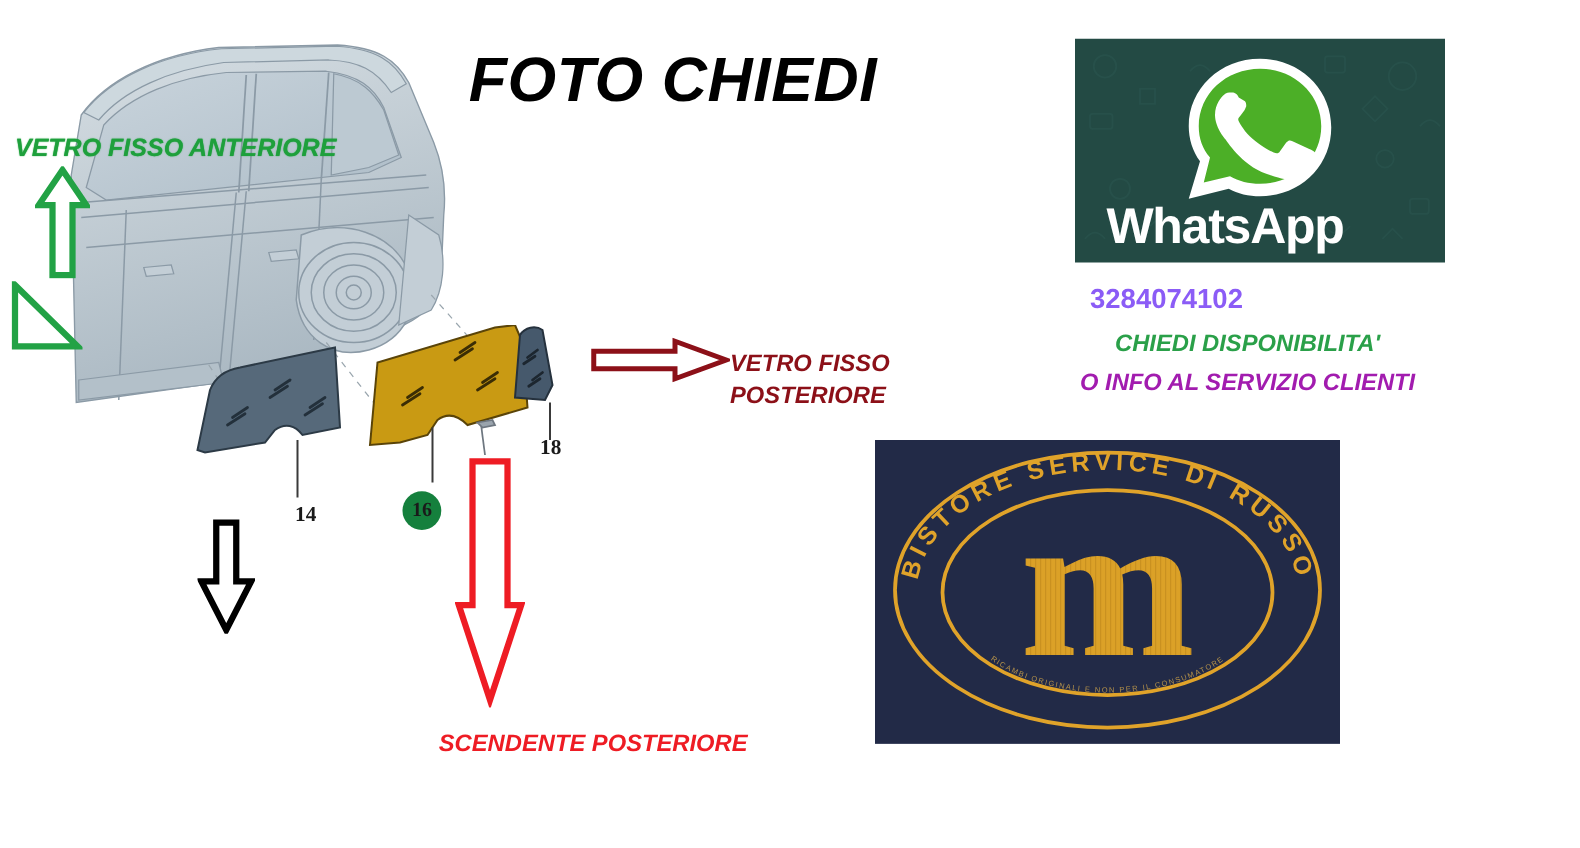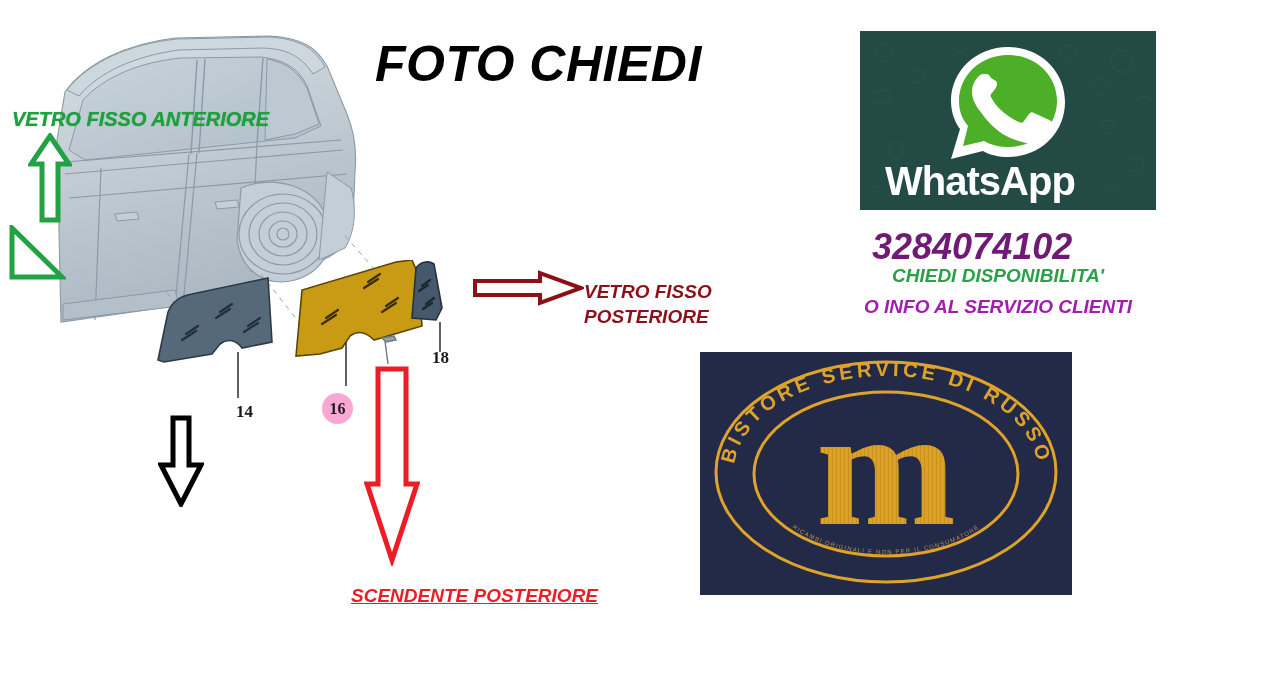--- a/index.html
+++ b/index.html
@@ -40,21 +40,21 @@
     left:78px;top:508px;
     font-size:19px;font-weight:bold;font-style:italic;
     color:#000000;white-space:nowrap;
   }
 
   
   #red-arrow-down{left:364px;top:366px;width:56px;height:200px;}
   #lbl-scend-post{
     left:351px;top:585px;
     font-size:19px;font-weight:bold;font-style:italic;
-    color:#ee1c24;white-space:nowrap;text-decoration:underline;
+    color:#ee1c24;white-space:nowrap;
   }
 
   
   #maroon-arrow-right{left:472px;top:270px;width:112px;height:36px;}
   #lbl-vetro-post{
     left:584px;top:280px;
     font-size:19px;font-weight:bold;font-style:italic;
     color:#8c1018;line-height:1.3;white-space:nowrap;
   }
 
@@ -68,21 +68,21 @@
   }
   #wa-logo{position:absolute;left:86px;top:10px;width:124px;height:124px;}
   #wa-word{
     position:absolute;left:0;top:128px;width:240px;text-align:center;
     color:#ffffff;font-size:40px;font-weight:bold;letter-spacing:-1px;
   }
 
   
   #phone-number{
     left:872px;top:226px;
-    font-size:36px;font-weight:bold;font-style:italic;color:#701a75;
+    font-size:22px;font-weight:bold;color:#8b5cf6;
     white-space:nowrap;
   }
   #contact-l1{
     left:892px;top:265px;
     font-size:19px;font-weight:bold;font-style:italic;color:#2aa049;
     white-space:nowrap;
   }
   #contact-l2{
     left:864px;top:296px;
     font-size:19px;font-weight:bold;font-style:italic;color:#a21caf;
@@ -99,21 +99,21 @@
   
   .partnum{
     font-size:17px;font-weight:bold;color:#1a1a1a;
     font-family:"Liberation Serif", serif;
   }
   #pn-14{left:236px;top:402px;}
   #pn-18{left:432px;top:348px;}
   #pn-17{left:379px;top:396px;}
   #badge-16{
     left:322px;top:393px;width:31px;height:31px;border-radius:50%;
-    background:#f9a8d4;color:#1a1a1a;font-size:16px;font-weight:bold;
+    background:#15803d;color:#1a1a1a;font-size:16px;font-weight:bold;
     display:flex;align-items:center;justify-content:center;
     font-family:"Liberation Serif", serif;
   }
 </style>
 </head>
 <body>
 
 <div class="stage">
 
   <div class="abs" id="car-wrap">

